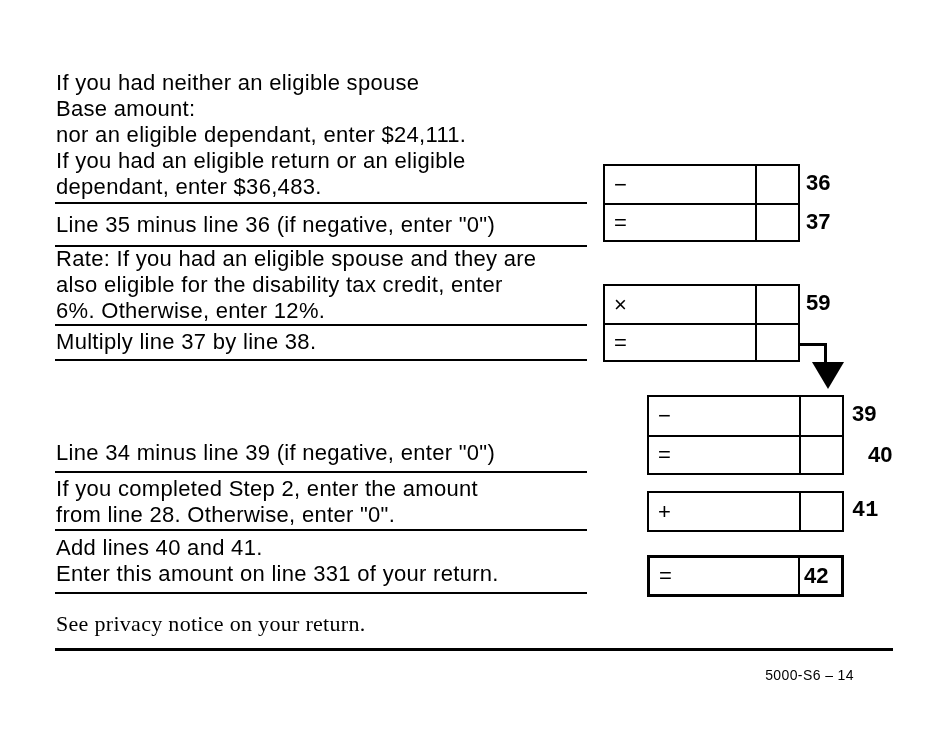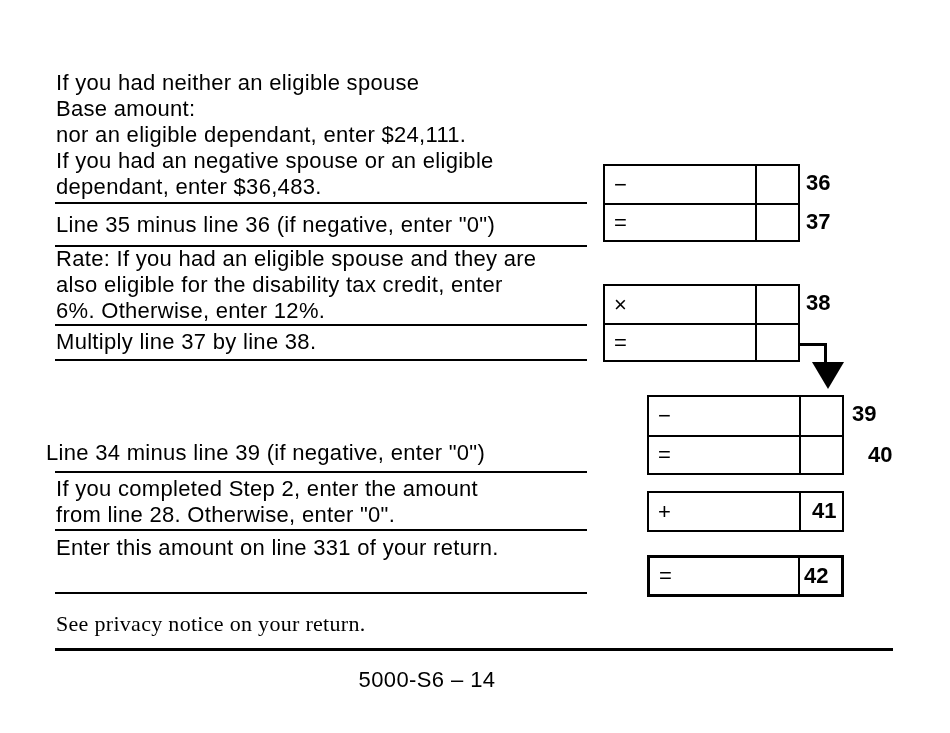--- a/index.html
+++ b/index.html
@@ -25,30 +25,30 @@
   .op { font-size:22px; letter-spacing:0; }
   .line-num { position:absolute; font-weight:bold; font-size:22px; line-height:26px; }
   .hseg, .vseg { position:absolute; background:#000; }
   .arrow-head {
     position:absolute;
     width:0; height:0;
     border-left:16px solid transparent;
     border-right:16px solid transparent;
     border-top:27px solid #000;
   }
-  .footer-id { position:absolute; left:0; width:854px; text-align:center; font-size:22px; letter-spacing:0.4px; }
+  .footer-id { position:absolute; left:0; width:854px; text-align:right; font-size:14px; letter-spacing:0.4px; }
 </style>
 </head>
 <body>
 
 <div class="txtblock" style="left:56px; top:70px;">
   <div>If you had neither an eligible spouse</div>
   <div>Base amount:</div>
   <div>nor an eligible dependant, enter $24,111.</div>
-  <div>If you had an negative spouse or an eligible</div>
+  <div>If you had an eligible return or an eligible</div>
   <div>dependant, enter $36,483.</div>
 </div>
 
 <div class="rule" style="left:55px; top:202px; width:532px;"></div>
 
 <div class="txtblock" style="left:56px; top:212px;">
   <div>Line 35 minus line 36 (if negative, enter "0")</div>
 </div>
 
 <div class="rule" style="left:55px; top:245px; width:532px;"></div>
@@ -60,34 +60,35 @@
 </div>
 
 <div class="rule" style="left:55px; top:324px; width:532px;"></div>
 
 <div class="txtblock" style="left:56px; top:329px;">
   <div>Multiply line 37 by line 38.</div>
 </div>
 
 <div class="rule" style="left:55px; top:359px; width:532px;"></div>
 
-<div class="txtblock" style="left:46px; top:440px;">
+<div class="txtblock" style="left:56px; top:440px;">
   <div>Line 34 minus line 39 (if negative, enter "0")</div>
 </div>
 
 <div class="rule" style="left:55px; top:471px; width:532px;"></div>
 
 <div class="txtblock" style="left:56px; top:476px;">
   <div>If you completed Step 2, enter the amount</div>
   <div>from line 28. Otherwise, enter "0".</div>
 </div>
 
 <div class="rule" style="left:55px; top:529px; width:532px;"></div>
 
 <div class="txtblock" style="left:56px; top:535px;">
+  <div>Add lines 40 and 41.</div>
   <div>Enter this amount on line 331 of your return.</div>
 </div>
 
 <div class="rule" style="left:55px; top:592px; width:532px;"></div>
 
 <div class="txtblock" style="left:56px; top:611px;font-family:Liberation Serif, serif;">
   <div>See privacy notice on your return.</div>
 </div>
 
 <div class="box-group" style="left:603px; top:164px; width:197px; height:78px;">
@@ -114,21 +115,21 @@
     </div>
     <div class="cell-narrow"></div>
   </div>
   <div class="box-row">
     <div class="cell-wide">
       <span class="op">=</span>
     </div>
     <div class="cell-narrow"></div>
   </div>
 </div>
-<div class="line-num" style="left:806px; top:290px;">38</div>
+<div class="line-num" style="left:806px; top:290px;">59</div>
 
 <div>
   <div class="hseg" style="left:799px; top:343px; width:28px; height:3px;"></div>
   <div class="vseg" style="left:824px; top:343px; width:3px; height:21px;"></div>
   <div class="arrow-head" style="left:812px; top:362px;"></div>
 </div>
 
 <div class="box-group" style="left:647px; top:395px; width:197px; height:80px;">
   <div class="box-row h38">
     <div class="cell-wide">
@@ -147,21 +148,21 @@
 <div class="line-num" style="left:852px; top:442px;margin-left:16px;">40</div>
 
 <div class="box-group" style="left:647px; top:491px; width:197px; height:41px;">
   <div class="box-row">
     <div class="cell-wide">
       <span class="op">+</span>
     </div>
     <div class="cell-narrow"></div>
   </div>
 </div>
-<div class="line-num" style="left:812px; top:498px;">41</div>
+<div class="line-num" style="left:852px; top:498px;font-family:Liberation Mono, monospace;">41</div>
 
 <div class="box-group thick" style="left:647px; top:555px; width:197px; height:42px;">
   <div class="box-row h36">
     <div class="cell-wide">
       <span class="op">=</span>
     </div>
     <div class="cell-narrow"></div>
   </div>
 </div>
 <div class="line-num" style="left:804px; top:563px;">42</div>

